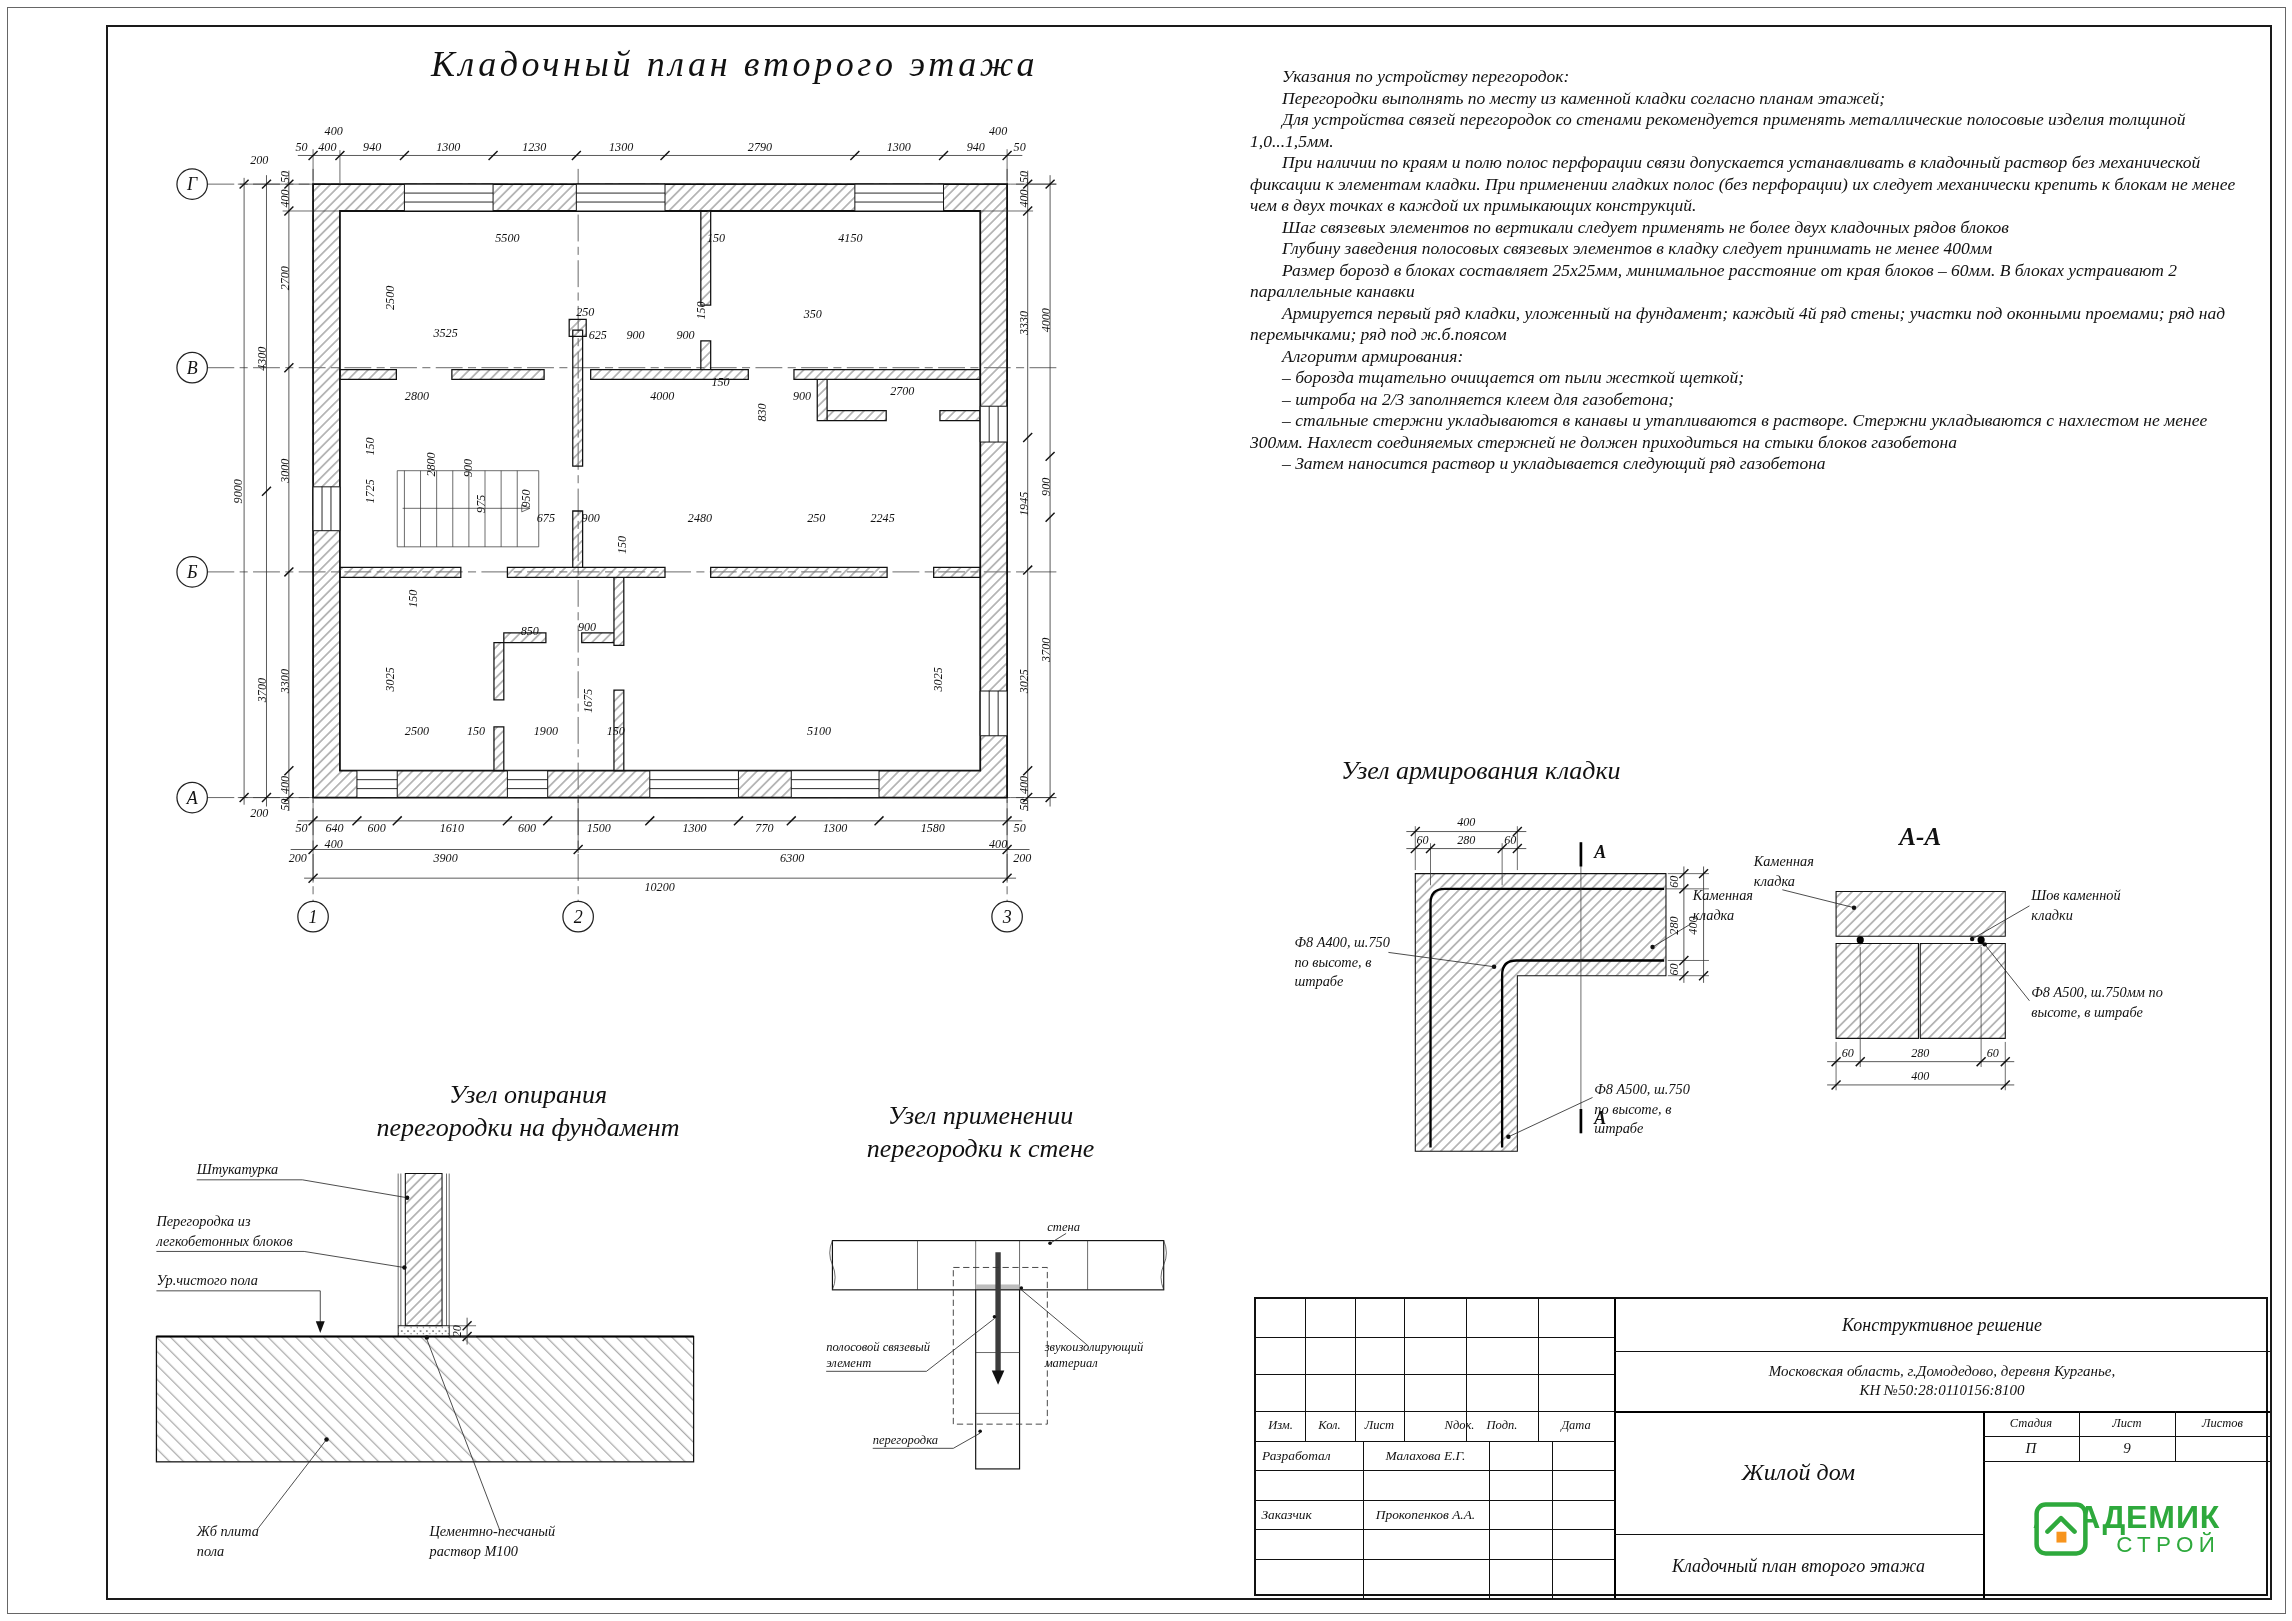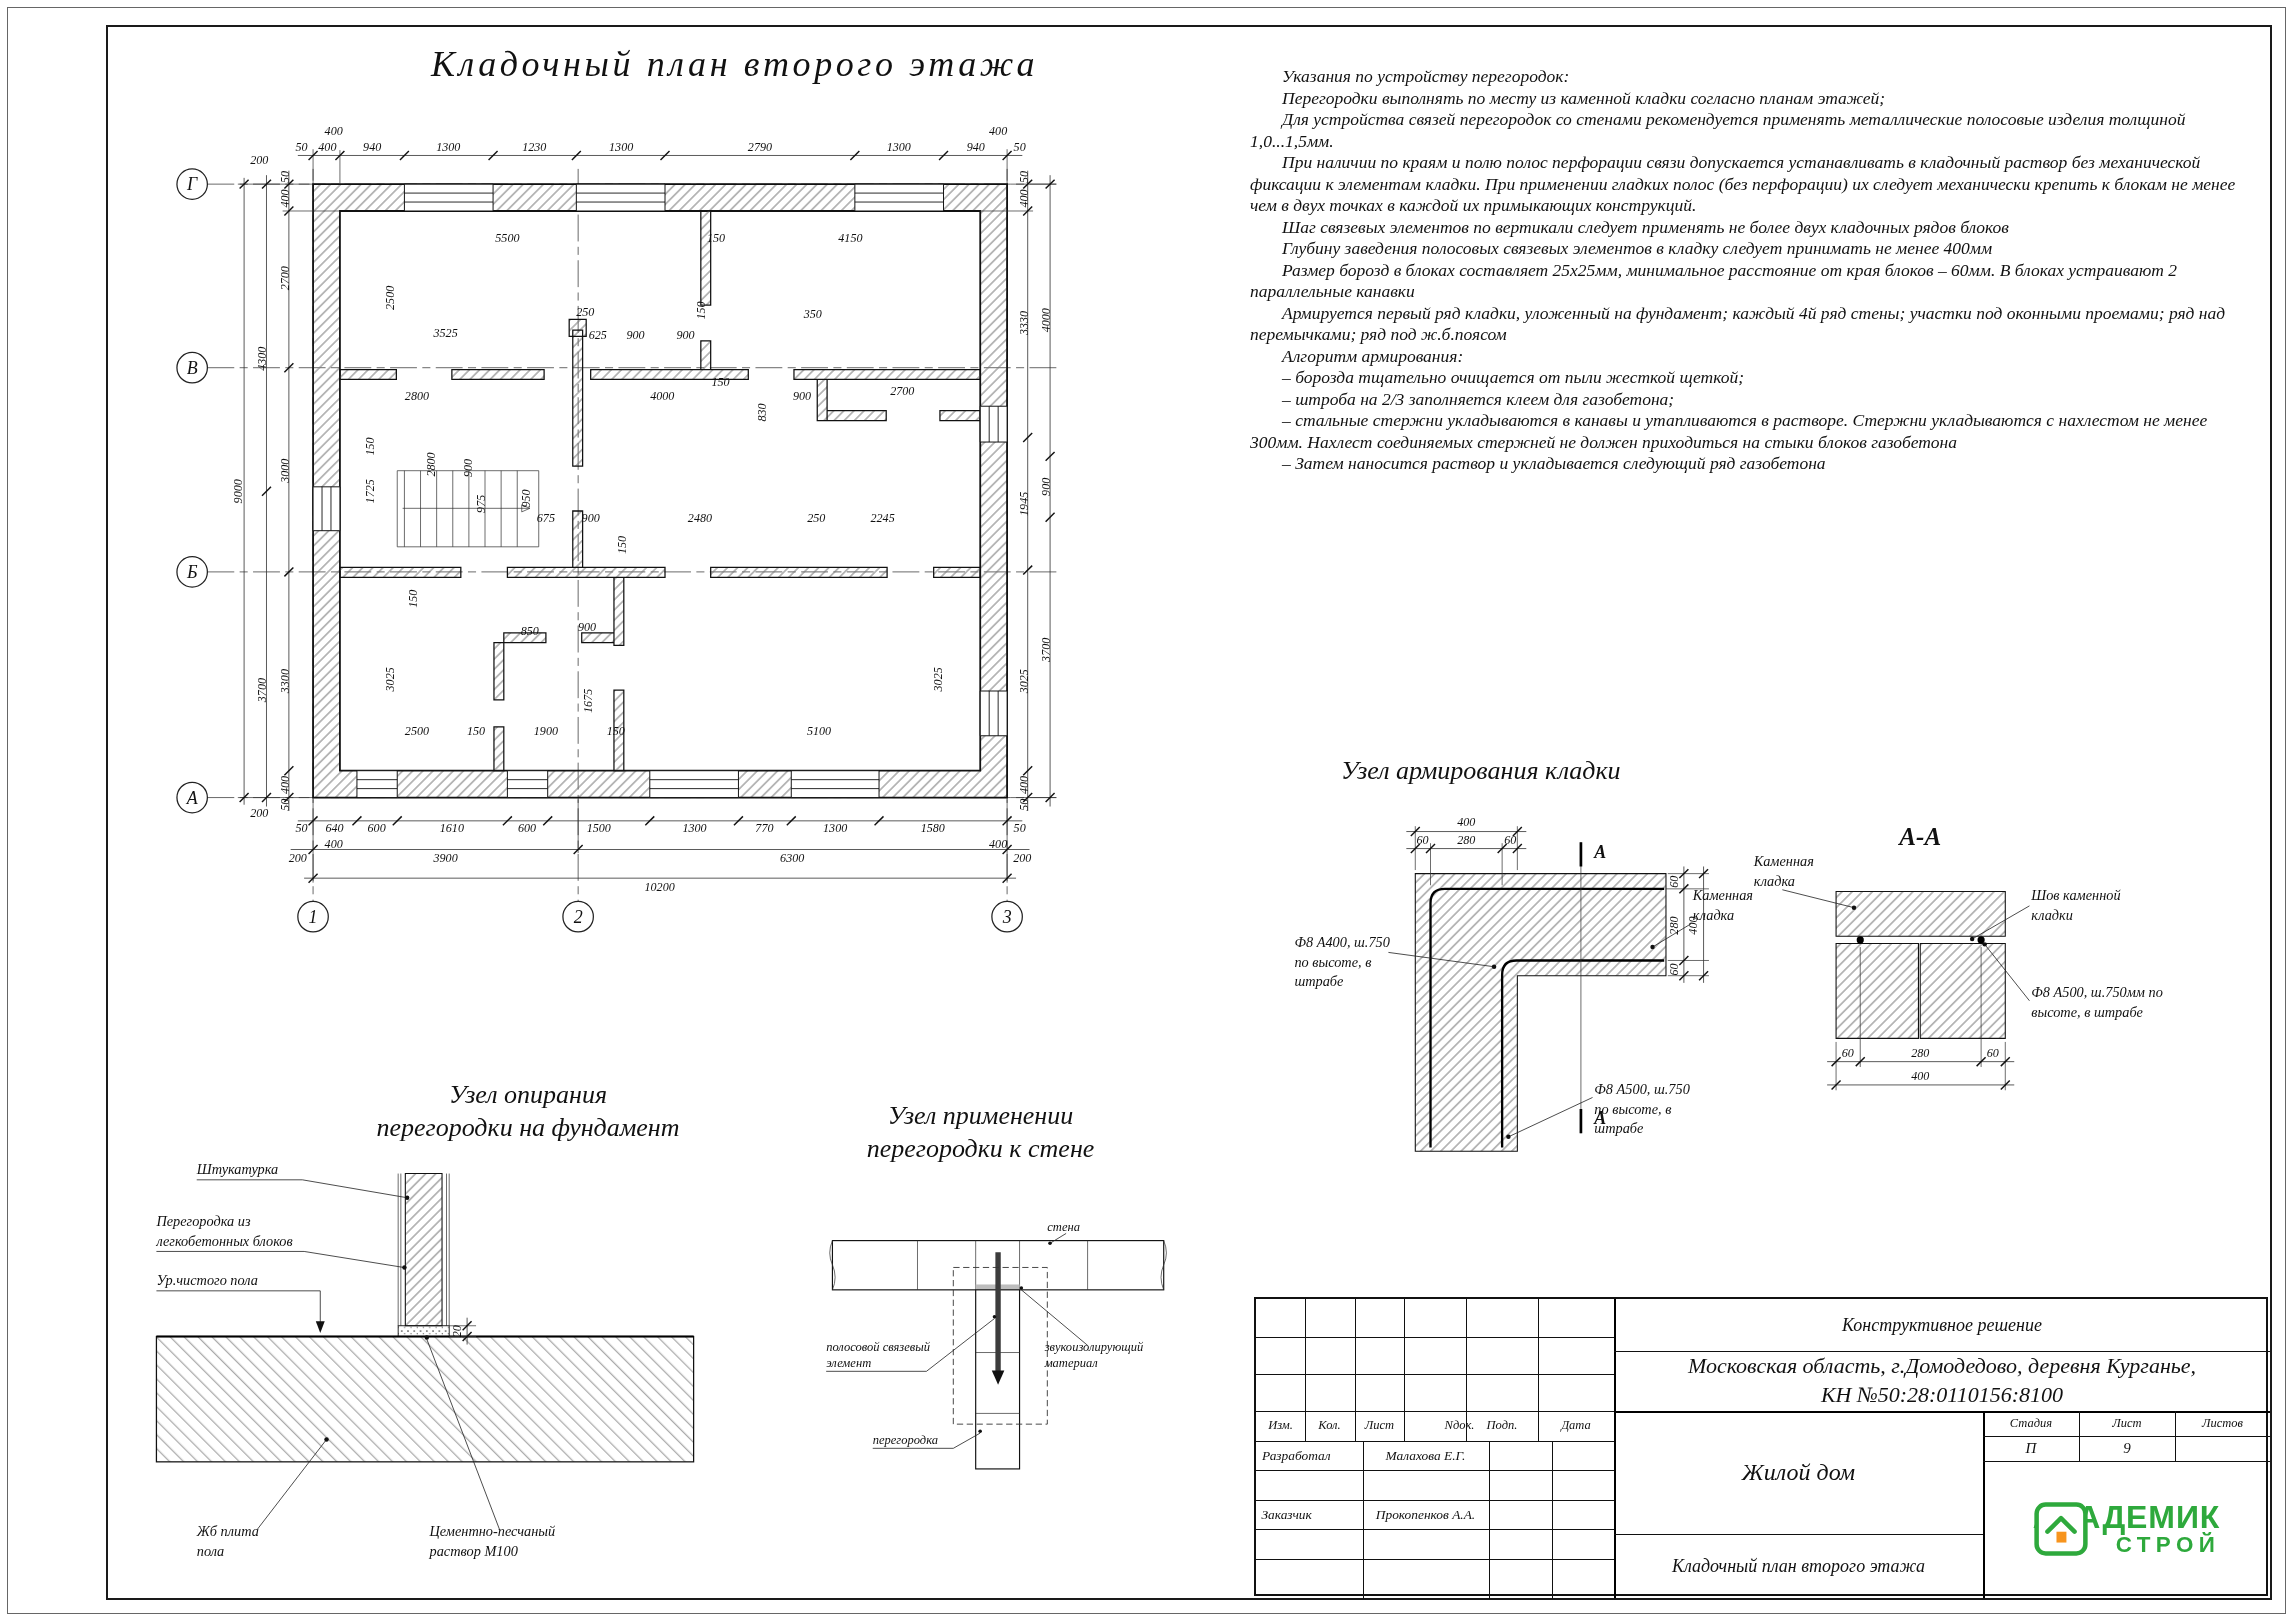--- a/index.html
+++ b/index.html
@@ -40,21 +40,21 @@
   .plain{fill:#fff;stroke:#111;stroke-width:1.3;}
   
   .tb{position:absolute;left:1254px;top:1297px;width:1014px;height:299px;border:2.2px solid #111;box-sizing:border-box;font-style:italic;}
   .tb .cell{position:absolute;display:flex;align-items:center;justify-content:center;text-align:center;box-sizing:border-box;}
   .lineh{position:absolute;background:#111;height:1.3px;}
   .linev{position:absolute;background:#111;width:1.3px;}
   .lineh.th,.linev.th{background:#000;}
   .lineh.th{height:2px;} .linev.th{width:2px;}
   .logo{display:flex;align-items:center;gap:12.5px;}
   .logo-t1{font-family:"Liberation Sans",sans-serif;font-style:normal;font-weight:bold;font-size:32px;color:#2EA93C;letter-spacing:0.9px;line-height:1;}
-  .logo-t2{font-family:"Liberation Sans",sans-serif;font-style:normal;font-weight:bold;font-size:22.4px;color:#2EA93C;letter-spacing:5.4px;text-align:right;line-height:1.1;}
+  .logo-t2{font-family:"Liberation Sans",sans-serif;font-style:normal;font-weight:normal;font-size:22.4px;color:#2EA93C;letter-spacing:5.4px;text-align:right;line-height:1.1;}
 </style>
 </head>
 <body>
 
 <div class="sheet-border"></div>
 <div class="frame"></div>
 
 <div class="h1" style="left:421px;top:43px;width:627px;">Кладочный план второго этажа</div>
 
 <svg style="left:125px;top:63px;" width="1003" height="896" viewBox="0 0 1120 1000">
@@ -478,21 +478,21 @@
   <div class="lineh" style="left:358px;top:52px;width:656px;"></div>
   <div class="lineh th" style="left:358px;top:112px;width:656px;"></div>
   <div class="lineh" style="left:358px;top:235px;width:369px;"></div>
   <div class="linev th" style="left:727px;top:112px;height:187px;"></div>
   <div class="lineh" style="left:727px;top:137px;width:287px;"></div>
   <div class="lineh" style="left:727px;top:162px;width:287px;"></div>
   <div class="linev" style="left:823px;top:112px;height:50px;"></div>
   <div class="linev" style="left:919px;top:112px;height:50px;"></div>
 
   <div class="cell" style="left:358px;top:0;width:656px;height:52px;font-size:18px;">Конструктивное решение</div>
-  <div class="cell" style="left:358px;top:52px;width:656px;height:60px;flex-direction:column;font-size:22px;line-height:1.3;">
+  <div class="cell" style="left:358px;top:52px;width:656px;height:60px;flex-direction:column;font-size:15px;line-height:1.3;">
     <div>Московская область, г.Домодедово, деревня Курганье,</div>
     <div>КН №50:28:0110156:8100</div>
   </div>
 
   <div class="cell" style="left:0;top:112px;width:49px;height:29.6px;font-size:12.5px;">Изм.</div>
   <div class="cell" style="left:49px;top:112px;width:49px;height:29.6px;font-size:12.5px;">Кол.</div>
   <div class="cell" style="left:99px;top:112px;width:49px;height:29.6px;font-size:12.5px;">Лист</div>
   <div class="cell" style="left:148px;top:112px;width:63px;height:29.6px;font-size:12.5px;padding-left:48px;">Nдок.</div>
   <div class="cell" style="left:210px;top:112px;width:72px;height:29.6px;font-size:12.5px;">Подп.</div>
   <div class="cell" style="left:282px;top:112px;width:76px;height:29.6px;font-size:12.5px;">Дата</div>

